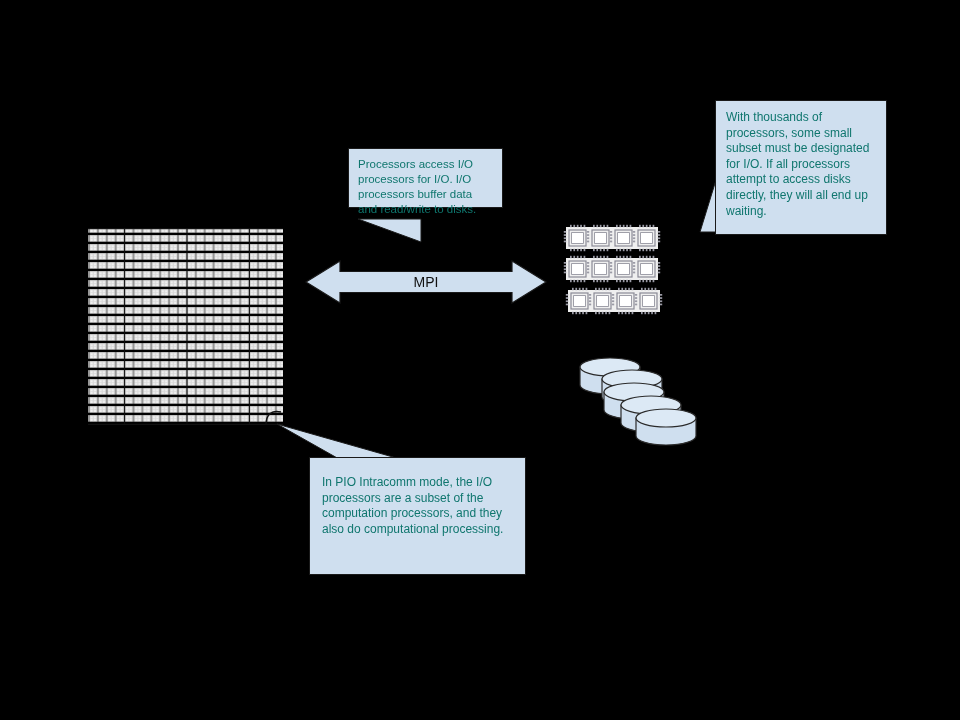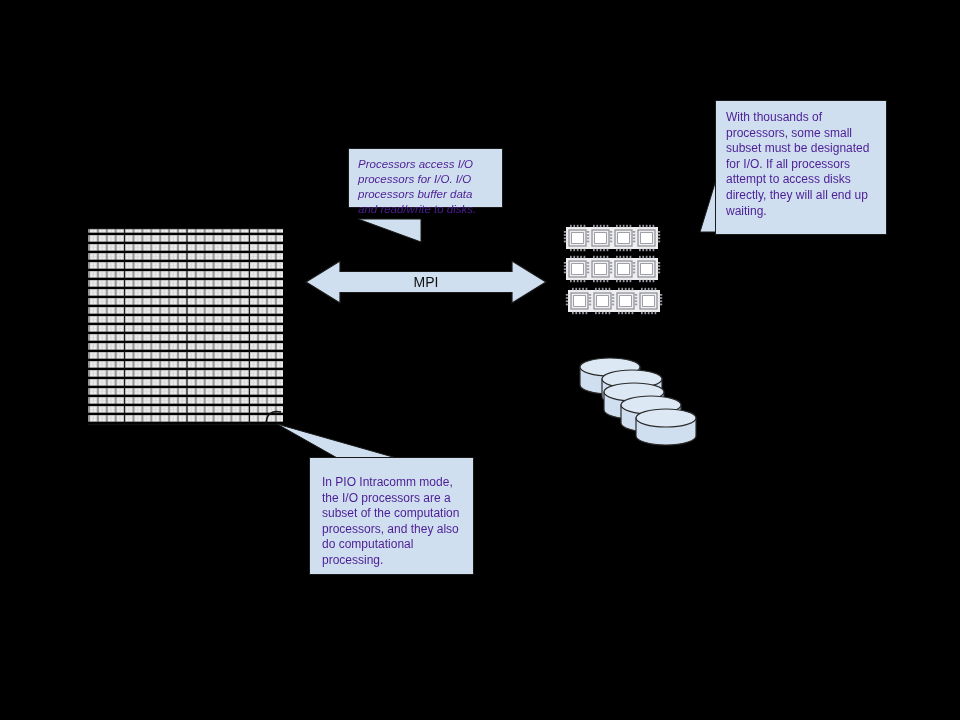--- a/index.html
+++ b/index.html
@@ -26,45 +26,44 @@
     left: 0; top: 0;
     width: 960px;
     height: 720px;
   }
   
   .callout {
     position: absolute;
     background: #cfdfef;
     border: 1px solid #1a1a1a;
     box-sizing: border-box;
-    color: #4c1d95;
+    color: #0f766e;
     font-family: "Liberation Sans", sans-serif;
     line-height: 1.30;
     z-index: 5;
   }
   .callout .ctext {
     display: block;
     white-space: pre-line;
   }
   #callout-processors {
     left: 348px; top: 148px;
     width: 155px; height: 60px;
     padding: 8px 13px 0 9px;
     font-size: 11.5px;
-    font-style: italic;
   }
   #callout-thousands {
     left: 715px; top: 100px;
     width: 172px; height: 135px;
     padding: 9px 9px 0 10px;
     font-size: 12px;
   }
   #callout-pio {
     left: 309px; top: 457px;
-    width: 165px; height: 118px;
+    width: 217px; height: 118px;
     padding: 17px 10px 12px 12px;
     font-size: 12px;
   }
   
   #mpi-label {
     position: absolute;
     left: 306px; top: 264px;
     width: 240px; height: 36px;
     display: flex;
     align-items: center;

